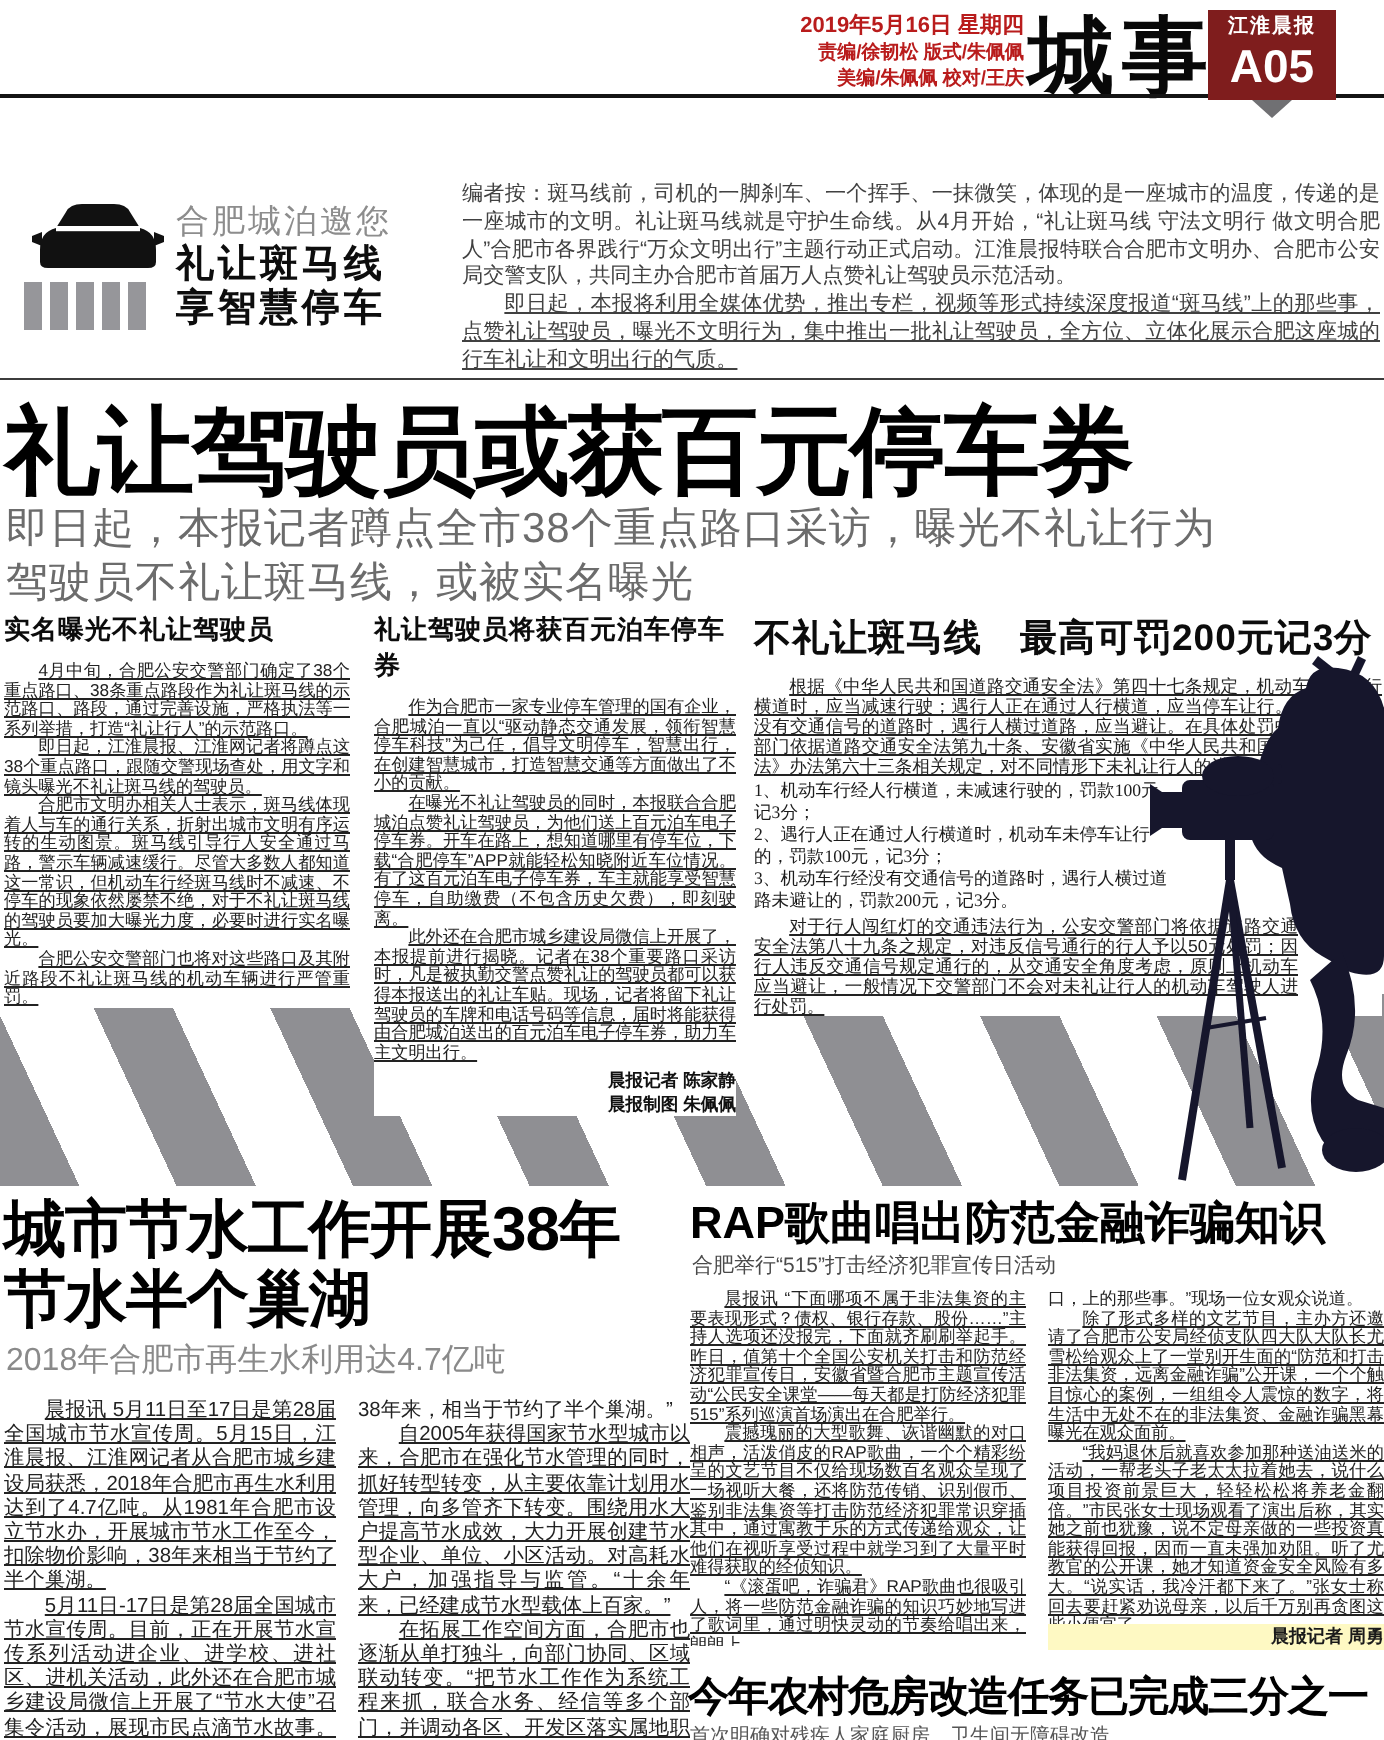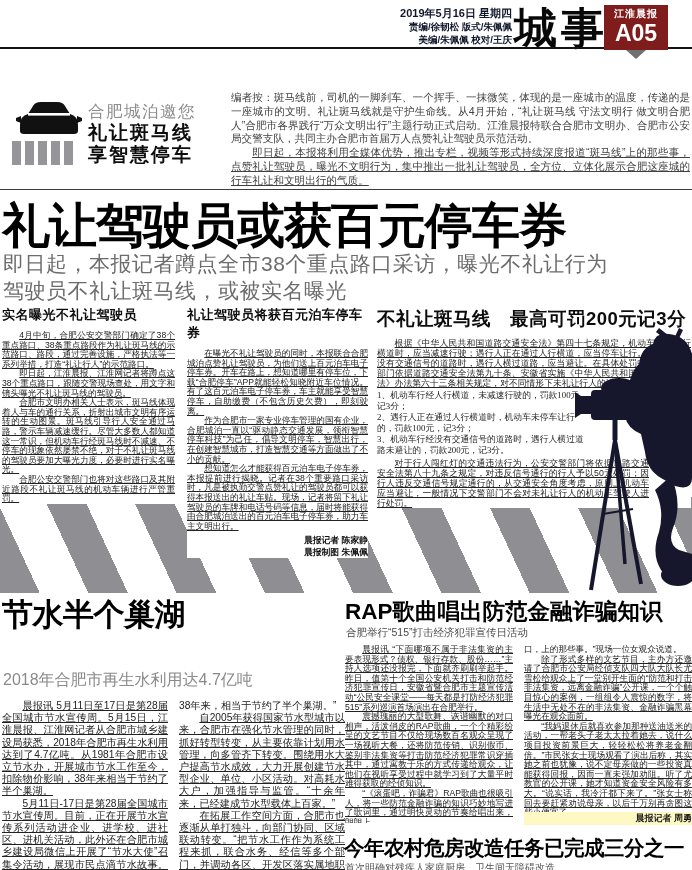--- a/index.html
+++ b/index.html
@@ -8,21 +8,21 @@
     position:relative; width:692px; height:870px; overflow:hidden;
     background:#ffffff; color:#1a1a1a;
     font-family:"Liberation Sans","DejaVu Sans",sans-serif;
   }
   .abs { position:absolute; }
   .jt { text-align:justify; }
   .ind { text-indent:2em;text-decoration:underline; }
 
   
   .date-block { left:300px; top:6px; width:212px; text-align:right;
-    font-weight:700; color:#0f172a; }
+    font-weight:700; color:#b91c1c; }
   .date-line1 { font-size:11px; line-height:14px; }
   .date-line2 { font-size:9.5px; line-height:13px; }
   .section-title { left:514px; top:0px; font-size:43px; font-weight:900;
     letter-spacing:4px; color:#080808; }
   .badge { left:604px; top:5px; width:64px; height:45px; background:#7f1d1d;
     color:#fff; text-align:center; z-index:4; padding-top:3px; }
   .badge-paper { font-size:10px; font-weight:700; letter-spacing:1px; line-height:12px; }
   .badge-page { font-size:23px; font-weight:800; line-height:26px; }
   .badge-notch { left:626px; top:50px; width:0; height:0; z-index:4;
     border-left:10px solid transparent; border-right:10px solid transparent;
@@ -149,23 +149,23 @@
       <p class="ind">4月中旬，合肥公安交警部门确定了38个重点路口、38条重点路段作为礼让斑马线的示范路口、路段，通过完善设施，严格执法等一系列举措，打造“礼让行人”的示范路口。</p>
       <p class="ind">即日起，江淮晨报、江淮网记者将蹲点这38个重点路口，跟随交警现场查处，用文字和镜头曝光不礼让斑马线的驾驶员。</p>
       <p class="ind">合肥市文明办相关人士表示，斑马线体现着人与车的通行关系，折射出城市文明有序运转的生动图景。斑马线引导行人安全通过马路，警示车辆减速缓行。尽管大多数人都知道这一常识，但机动车行经斑马线时不减速、不停车的现象依然屡禁不绝，对于不礼让斑马线的驾驶员要加大曝光力度，必要时进行实名曝光。</p>
       <p class="ind">合肥公安交警部门也将对这些路口及其附近路段不礼让斑马线的机动车辆进行严管重罚。</p>
     </div>
   </div>
 
   <div class="abs lead-col c2">
     <div class="col-title">礼让驾驶员将获百元泊车停车券</div>
     <div class="bodytext jt">
+      <p class="ind">作为合肥市一家专业停车管理的国有企业，合肥城泊一直以“驱动静态交通发展，领衔智慧停车科技”为己任，倡导文明停车，智慧出行，在创建智慧城市，打造智慧交通等方面做出了不小的贡献。</p>
       <p class="ind">在曝光不礼让驾驶员的同时，本报联合合肥城泊点赞礼让驾驶员，为他们送上百元泊车电子停车券。开车在路上，想知道哪里有停车位，下载“合肥停车”APP就能轻松知晓附近车位情况。有了这百元泊车电子停车券，车主就能享受智慧停车，自助缴费（不包含历史欠费），即刻驶离。</p>
-      <p class="ind">作为合肥市一家专业停车管理的国有企业，合肥城泊一直以“驱动静态交通发展，领衔智慧停车科技”为己任，倡导文明停车，智慧出行，在创建智慧城市，打造智慧交通等方面做出了不小的贡献。</p>
-      <p class="ind">想知道怎么才能获得百元泊车电子停车券，本报提前进行揭晓。记者在38个重要路口采访时，凡是被执勤交警点赞礼让的驾驶员都可以获得本报送出的礼让车贴。现场，记者将留下礼让驾驶员的车牌和电话号码等信息，届时将能获得由合肥城泊送出的百元泊车电子停车券，助力车主文明出行。</p>
+      <p class="ind">此外还在合肥市城乡建设局微信上开展了，本报提前进行揭晓。记者在38个重要路口采访时，凡是被执勤交警点赞礼让的驾驶员都可以获得本报送出的礼让车贴。现场，记者将留下礼让驾驶员的车牌和电话号码等信息，届时将能获得由合肥城泊送出的百元泊车电子停车券，助力车主文明出行。</p>
     </div>
     <div class="byline-block">
       <div>晨报记者 陈家静</div>
       <div>晨报制图 朱佩佩</div>
     </div>
   </div>
 
   <div class="abs lead-col c3">
     <div class="col-title">不礼让斑马线　最高可罚200元记3分</div>
     <div class="bodytext jt">
@@ -201,20 +201,21 @@
         <path d="M40 112 L66 256" stroke-width="4"></path>
         <path d="M40 112 L50 236" stroke-width="3.5"></path>
         <path d="M28 186 L58 181" stroke-width="2"></path>
       </g>
     </svg>
   </div>
 
   <div class="abs bottom-bg"></div>
 
   <h2 class="abs water-title bz">
+    <div>城市节水工作开展38年</div>
     <div>节水半个巢湖</div>
   </h2>
   <div class="abs water-sub bz">2018年合肥市再生水利用达4.7亿吨</div>
   <div class="abs water-col wc1 jt bz">
     <p class="ind">晨报讯 5月11日至17日是第28届全国城市节水宣传周。5月15日，江淮晨报、江淮网记者从合肥市城乡建设局获悉，2018年合肥市再生水利用达到了4.7亿吨。从1981年合肥市设立节水办，开展城市节水工作至今，扣除物价影响，38年来相当于节约了半个巢湖。</p>
     <p class="ind">5月11日-17日是第28届全国城市节水宣传周。目前，正在开展节水宣传系列活动进企业、进学校、进社区、进机关活动，此外还在合肥市城乡建设局微信上开展了“节水大使”召集令活动，展现市民点滴节水故事。经过网络投票和专家评选，获得前10名的将获得“节水大使”称号，以及500元现金奖励。</p>
 
   </div>
   <div class="abs water-col wc2 jt bz">
     <p>38年来，相当于节约了半个巢湖。”</p>

